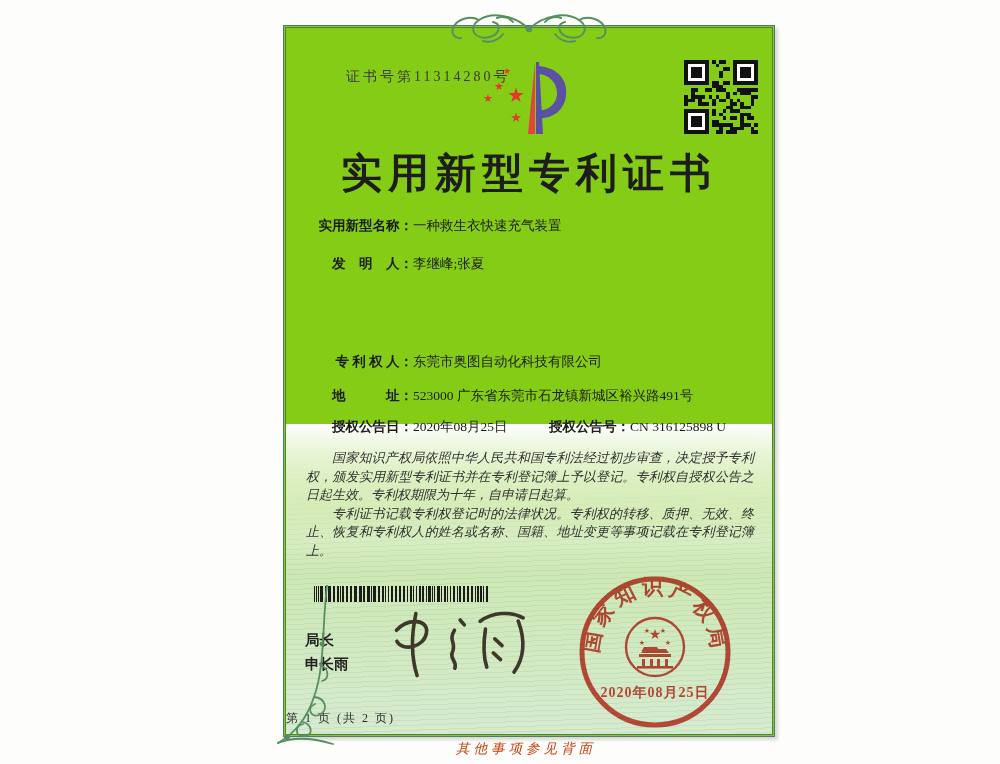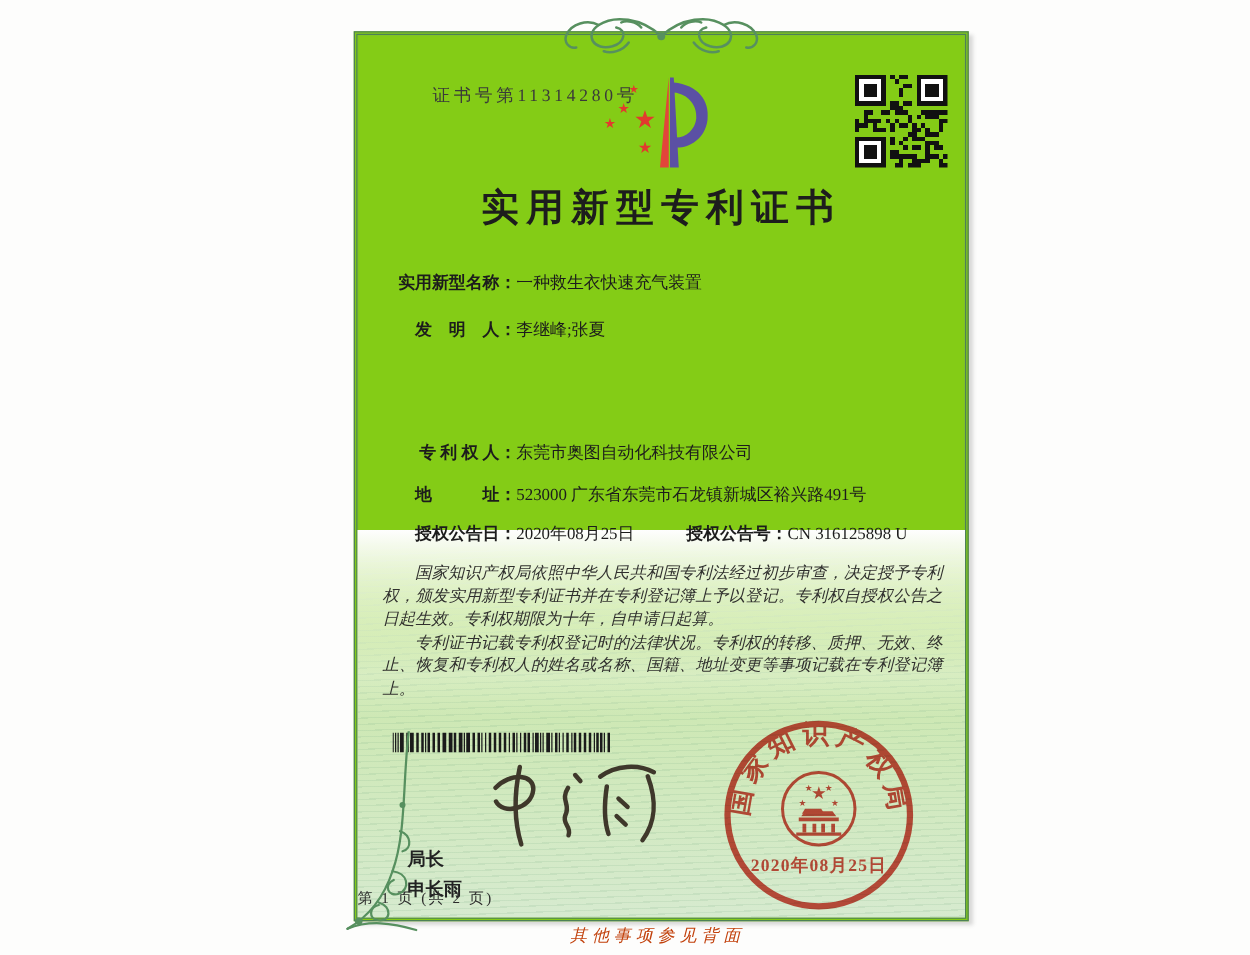--- a/index.html
+++ b/index.html
@@ -25,37 +25,37 @@
     position:absolute;left:0;right:0;bottom:160px;height:150px;z-index:0;pointer-events:none;
     background:linear-gradient(180deg,#fefefe 0%, rgba(254,254,254,0) 100%);
   }
   .cert-no{
     position:absolute;left:60px;top:40px;font-size:14px;letter-spacing:3px;color:#3a3a3a;z-index:2;
   }
   .logo{position:absolute;left:190px;top:28px;width:94px;height:92px;z-index:2;}
   .qr{position:absolute;left:398px;top:32px;width:74px;height:74px;z-index:2;}
   .title{
     position:absolute;left:0;width:100%;top:118px;text-align:center;z-index:2;
-    font-size:30px;font-weight:700;letter-spacing:6px;color:#1d1d1d;
+    font-size:41px;font-weight:700;letter-spacing:6px;color:#1d1d1d;
   }
   .field-row{position:absolute;left:30px;z-index:2;font-size:13.5px;color:#1c1c1c;white-space:nowrap;}
   .field-label{display:inline-block;min-width:97px;font-weight:600;text-align:right;}
   .field-value{font-weight:500;}
   .grant-part2{position:absolute;left:233px;top:0;white-space:nowrap;}
   .grant-row{width:440px;}
   .paragraphs{
     position:absolute;left:20px;top:421px;width:448px;z-index:2;
     font-size:13px;line-height:18.5px;color:#30302e;text-align:justify;
   }
   .paragraphs p{margin:0;text-indent:2em;font-style:italic;}
   .barcode{position:absolute;left:28px;top:558px;width:178px;height:16px;z-index:2;}
   .signer{
-    position:absolute;left:40px;top:600px;z-index:2;
+    position:absolute;left:19px;top:600px;z-index:2;
     font-family:"Liberation Sans","DejaVu Sans",sans-serif;
-    font-size:14.5px;font-weight:700;color:#222;line-height:24px;margin-top:48px;
+    font-size:14.5px;font-weight:700;color:#222;line-height:24px;
   }
   .signature{position:absolute;left:95px;top:572px;width:165px;height:90px;z-index:3;}
   .seal{position:absolute;left:278px;top:533px;width:182px;height:182px;z-index:3;opacity:.9;mix-blend-mode:multiply;}
   .seal text{font-family:"Liberation Serif","DejaVu Serif",serif;}
   .page-no{
     position:absolute;left:0;width:100%;top:682px;z-index:2;
     font-size:12px;letter-spacing:2px;color:#2c2c2c;
   }
   .back-note{
     position:absolute;left:283px;top:740px;width:486px;text-align:center;

